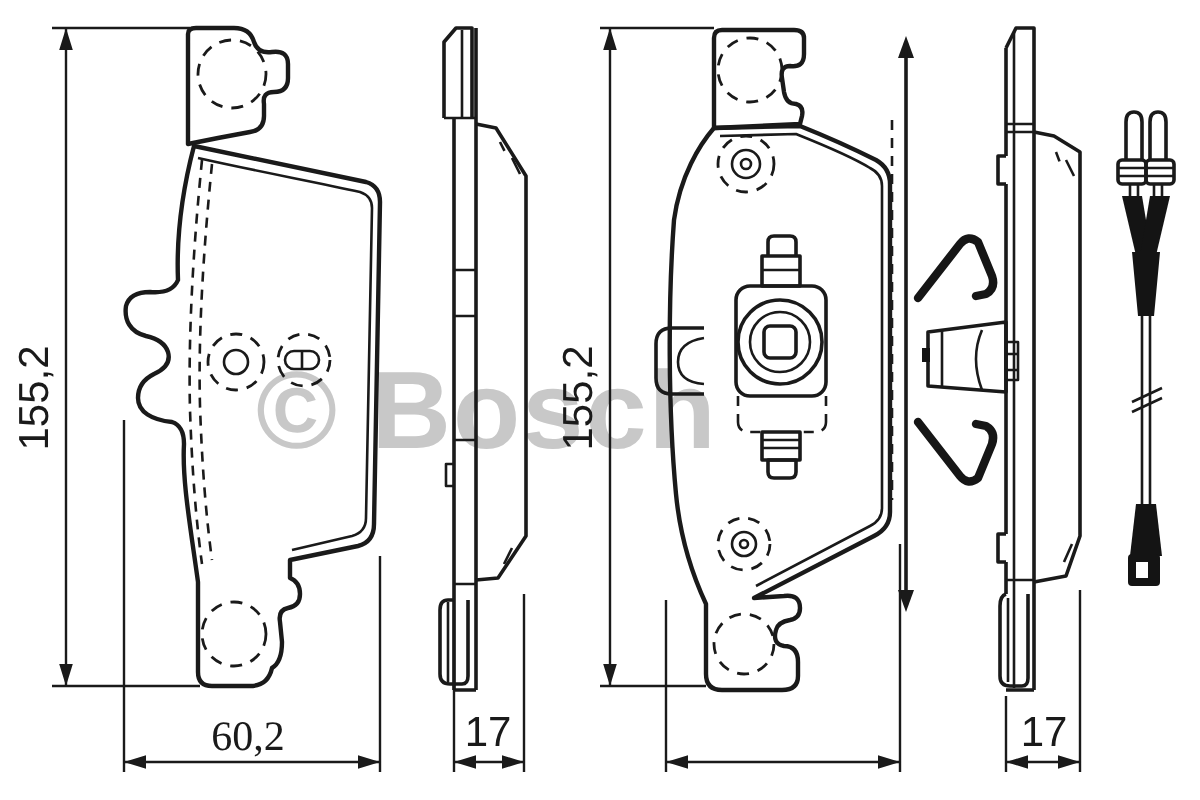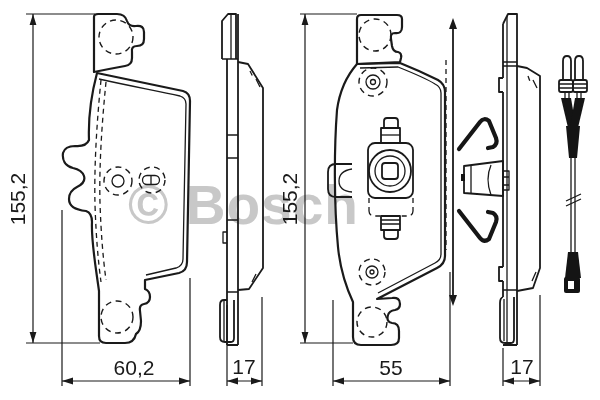--- a/index.html
+++ b/index.html
@@ -144,18 +144,17 @@
 
       <path class="dim" d="M333,300 V386 M450,272 V386 M333,381 H450"></path>
       <path class="arr" d="M333,381 L344,377.6 L344,384.4 Z M450,381 L439,377.6 L439,384.4 Z"></path>
 
       <path class="dim" d="M503,348 V386 M540,295 V386 M503,381 H540"></path>
       <path class="arr" d="M503,381 L514,377.6 L514,384.4 Z M540,381 L529,377.6 L529,384.4 Z"></path>
     </g>
   </svg>
 
   <div class="lab rot" style="left:-32px;top:188px;">155,2</div>
-  <div class="lab" style="left:84px;top:357px;">60,2</div>
+  <div class="lab" style="left:74px;top:357px;font-family:Liberation Serif, serif;">60,2</div>
   <div class="lab" style="left:194px;top:356px;">17</div>
   <div class="lab rot" style="left:240px;top:188px;">155,2</div>
-  <div class="lab" style="left:341px;top:357px;">55</div>
   <div class="lab" style="left:472px;top:356px;">17</div>
 </div>
 
 </body></html>

